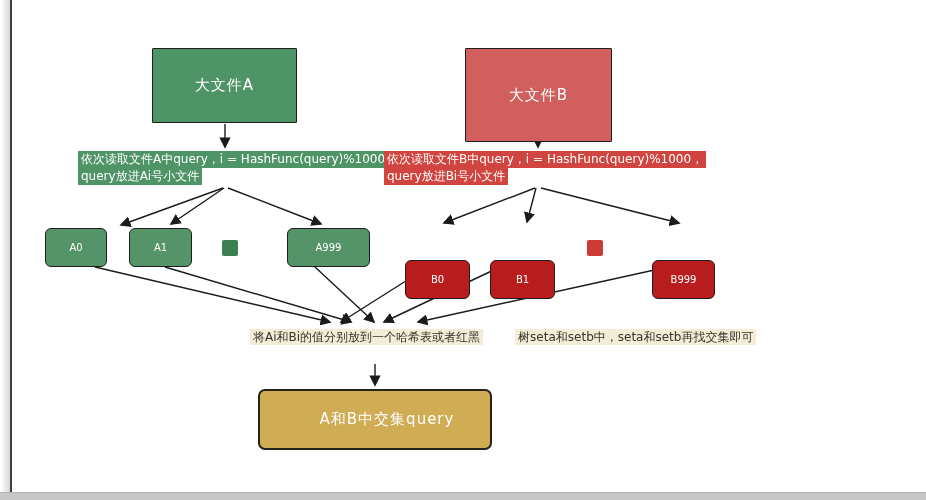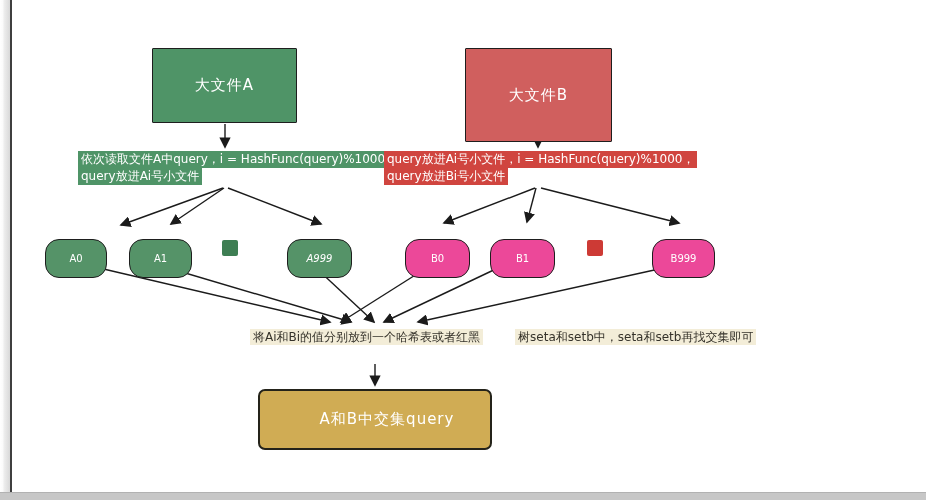--- a/index.html
+++ b/index.html
@@ -50,31 +50,31 @@
     display:inline-block;
     padding:2px 3px;
     white-space:nowrap;
   }
   .steplabel.green span{background:#4f9467;}
   .steplabel.red span{background:#d0453f;}
   .step-a{left:78px;top:151px;}
   .step-b{left:384px;top:151px;}
   
   .smallnode{
-    position:absolute;top:239px;height:39px;
-    border:1.4px solid #1e1e1e;border-radius:14px;
+    position:absolute;top:228px;height:39px;
+    border:1.4px solid #1e1e1e;border-radius:6px;
     display:flex;align-items:center;justify-content:center;
     color:#ffffff;font-size:10px;
     box-sizing:border-box;
   }
   .smallnode.green{background:#559368;}
-  .smallnode.red{background:#ec4899;}
+  .smallnode.red{background:#b91c1c;margin-top:32px;}
   .sn-a0{left:45px;width:62px;}
   .sn-a1{left:129px;width:63px;}
-  .sn-a999{left:287px;width:65px;font-style:italic;}
+  .sn-a999{left:287px;width:83px;}
   .sn-b0{left:405px;width:65px;}
   .sn-b1{left:490px;width:65px;}
   .sn-b999{left:652px;width:63px;}
   
   .ellipsis{
     position:absolute;top:240px;width:16px;height:16px;border-radius:2px;
   }
   .ellipsis.green{left:222px;background:#3e7e53;}
   .ellipsis.red{left:587px;background:#cd3a35;}
   
@@ -135,21 +135,21 @@
   </div>
   <div class="bignode node-b">
     <span>大文件B</span>
   </div>
 
   <div class="steplabel green step-a">
     <span>依次读取文件A中query，i = HashFunc(query)%1000，</span>
     <span>query放进Ai号小文件</span>
   </div>
   <div class="steplabel red step-b">
-    <span>query放进Ai号小文件，i = HashFunc(query)%1000，</span>
+    <span>依次读取文件B中query，i = HashFunc(query)%1000，</span>
     <span>query放进Bi号小文件</span>
   </div>
 
   <div class="smallnode green sn-a0">
     <span>A0</span>
   </div>
   <div class="smallnode green sn-a1">
     <span>A1</span>
   </div>
   <div class="ellipsis green"></div>

